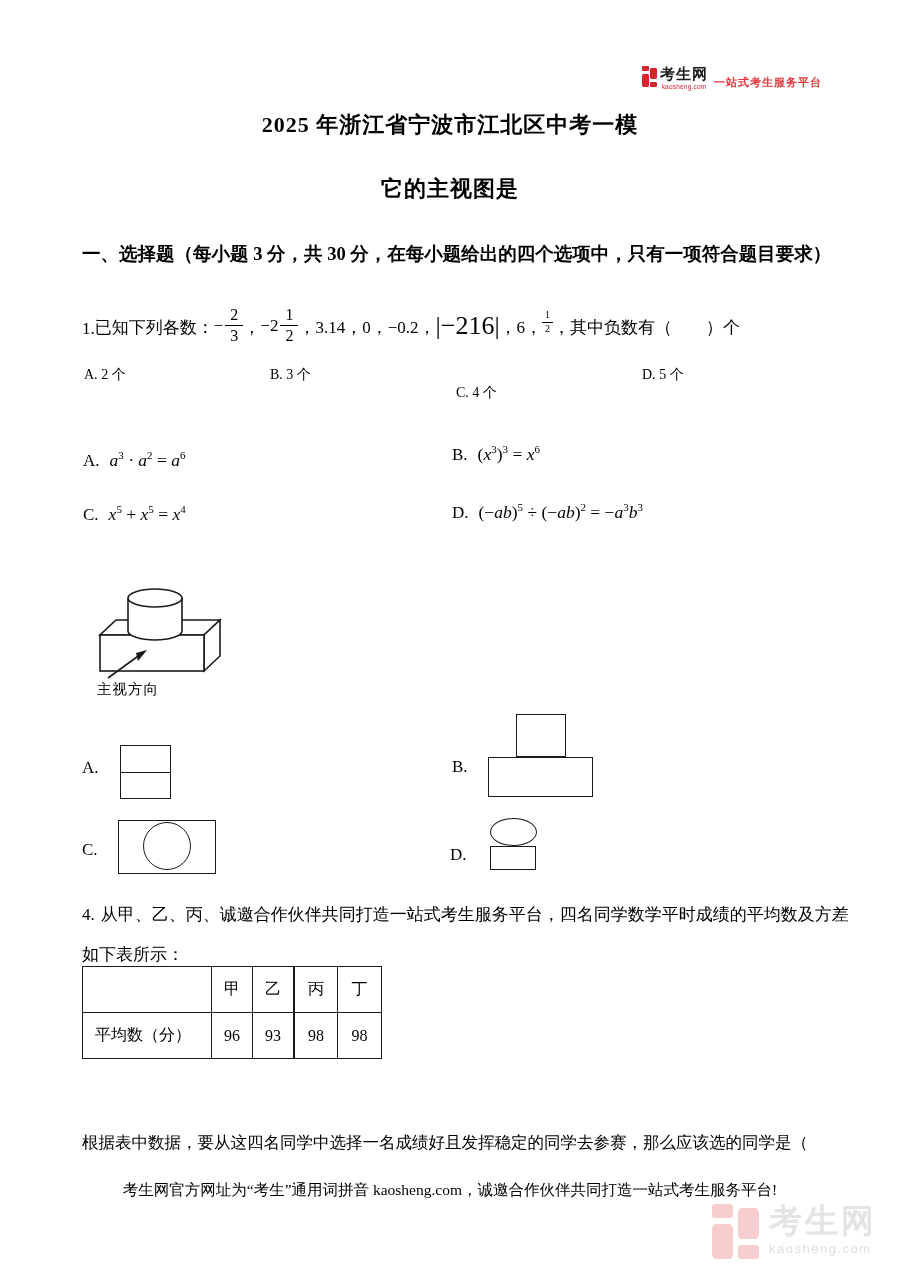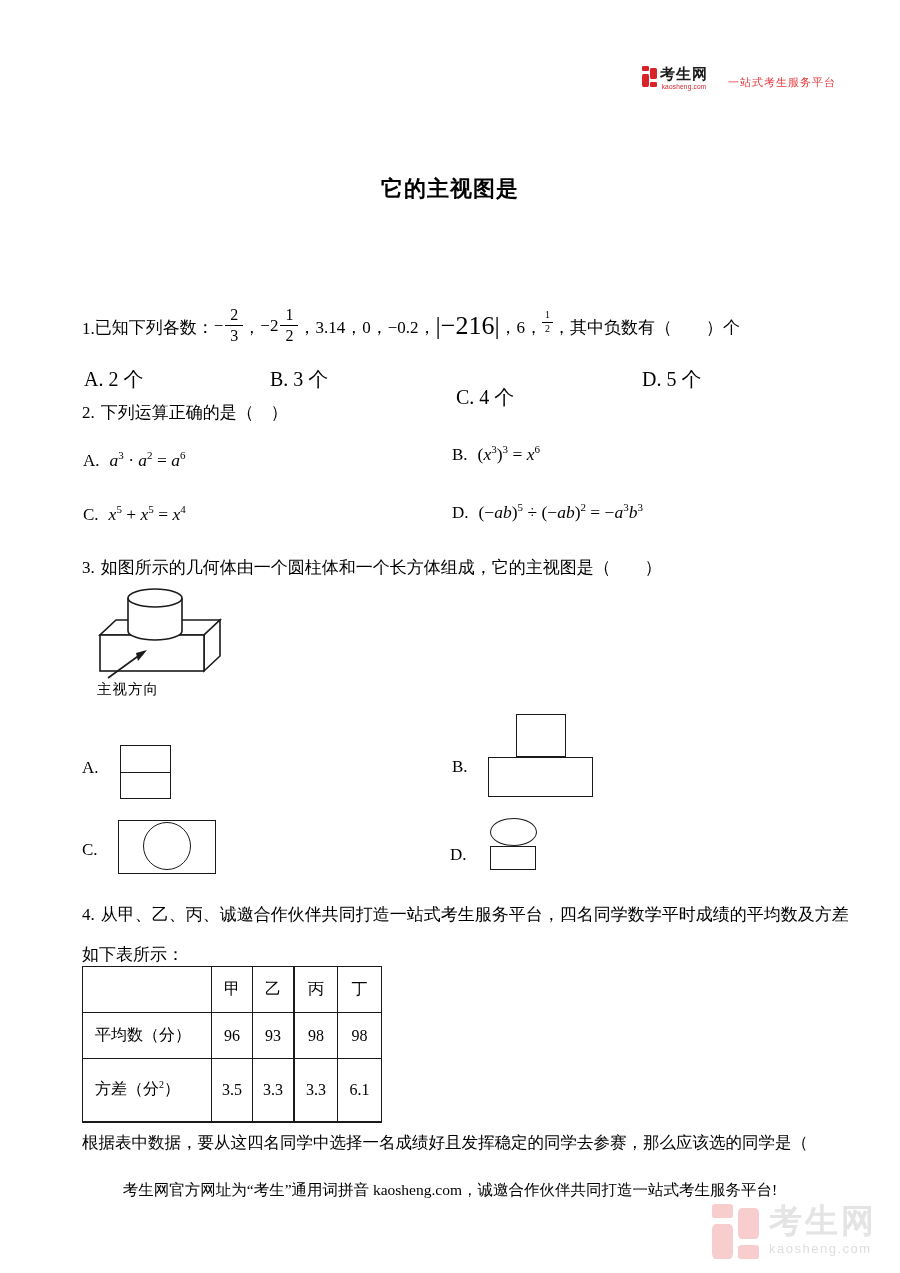--- a/index.html
+++ b/index.html
@@ -14,22 +14,22 @@
   .hmark .b2{left:56%;top:8%;width:44%;height:56%;}
   .hmark .b3{left:0;top:36%;width:44%;height:64%;}
   .hmark .b4{left:56%;top:74%;width:44%;height:26%;}
   .logo .hmark{width:15px;height:21px;}
   .logo .hmark i{background:#d9232a;}
   .brandcol{margin-left:3px;display:flex;flex-direction:column;align-items:center;}
   .brandname{font-family:"Liberation Sans","DejaVu Sans",sans-serif;font-weight:bold;
              font-size:15px;line-height:1.05;color:#1a1a1a;letter-spacing:1px;}
   .branddomain{font-family:"Liberation Sans","DejaVu Sans",sans-serif;font-size:6.5px;
                color:#d9232a;letter-spacing:.2px;margin-top:1px;}
-  .tagline{font-family:"Liberation Sans","DejaVu Sans",sans-serif;font-size:11px;font-weight:normal;
-           color:#e4393c;margin-left:20px;margin-top:9px;letter-spacing:1px;}
+  .tagline{font-family:"Liberation Sans","DejaVu Sans",sans-serif;font-size:11px;font-weight:bold;
+           color:#e4393c;margin-left:6px;margin-top:9px;letter-spacing:1px;}
 
   
   .title1{position:absolute;left:0;top:110px;width:100%;text-align:center;
           font-size:22px;font-weight:bold;letter-spacing:1px;}
   .title2{position:absolute;left:0;top:174px;width:100%;text-align:center;
           font-size:22px;font-weight:bold;letter-spacing:1px;}
   .secthead{position:absolute;left:82px;top:241px;width:790px;
             font-size:18.5px;font-weight:bold;}
 
   
@@ -44,21 +44,21 @@
   .fr .sign{font-size:17px;margin-right:2px;}
   .stack{display:inline-flex;flex-direction:column;align-items:center;
          font-size:16px;line-height:1.25;}
   .stack .n{padding:0 5px;border-bottom:1.2px solid #000;}
   .smallstack{display:inline-flex;flex-direction:column;align-items:center;
               font-size:10px;line-height:1.25;margin-bottom:13px;}
   .smallstack .n{padding:0 3px;border-bottom:1px solid #000;}
   .absval{font-size:26px;margin-bottom:7px;}
 
   
-  .optrow{position:absolute;left:82px;top:366px;width:790px;height:22px;font-size:20px;}
+  .optrow{position:absolute;left:82px;top:366px;width:790px;height:22px;font-size:14px;}
   .optrow span.opt{position:absolute;top:0;white-space:pre;}
   .o1{left:2px;} .o2{left:188px;} .o3{left:374px;margin-top:18px;} .o4{left:560px;}
 
   .fopt{position:absolute;font-size:17px;white-space:nowrap;}
   .formula{font-size:17.5px;margin-left:10px;}
   .formula i{font-family:"Liberation Serif","DejaVu Serif",serif;}
   .formula sup{font-size:11px;line-height:0;}
 
   
   .fig3d{position:absolute;left:92px;top:582px;}
@@ -104,22 +104,24 @@
         <i class="b3"></i>
         <i class="b4"></i>
       </span>
     <span class="brandcol">
       <span class="brandname">考生网</span>
       <span class="branddomain">kaosheng.com</span>
     </span>
     <span class="tagline">一站式考生服务平台</span>
   </div>
 
+  <div class="title1">2025 年浙江省宁波市江北区中考一模</div>
   <div class="title2">它的主视图是</div>
 
+  <div class="secthead">一、选择题（每小题 3 分，共 30 分，在每小题给出的四个选项中，只有一项符合题目要求）</div>
 
   <div class="q1row">
     <span class="txt">1.</span>
     <span class="txt">已知下列各数：</span>
     <span class="fr">
       <span class="sign">−</span>
       <span class="stack">
           <span class="n">2</span>
           <span class="d">3</span>
         </span>
@@ -142,39 +144,33 @@
     <span class="txt">，其中负数有（　　）个</span>
   </div>
 
   <div class="optrow">
     <span class="opt o1"><span>A.</span> <span>2 个</span></span>
     <span class="opt o2"><span>B.</span> <span>3 个</span></span>
     <span class="opt o3"><span>C.</span> <span>4 个</span></span>
     <span class="opt o4"><span>D.</span> <span>5 个</span></span>
   </div>
 
-  <div class="qline" style="left:82px;top:401px;">
-    <span class="qnum">2.</span><span>下列运算正确的是（　）</span>
-  </div>
   <div class="fopt" style="left:83px;top:450px;">
     <span>A.</span><span class="formula"><i>a</i><sup>3</sup><span> · </span><i>a</i><sup>2</sup><span> = </span><i>a</i><sup>6</sup></span>
   </div>
   <div class="fopt" style="left:452px;top:444px;">
     <span>B.</span><span class="formula"><span>(</span><i>x</i><sup>3</sup><span>)</span><sup>3</sup><span> = </span><i>x</i><sup>6</sup></span>
   </div>
   <div class="fopt" style="left:83px;top:504px;">
     <span>C.</span><span class="formula"><i>x</i><sup>5</sup><span> + </span><i>x</i><sup>5</sup><span> = </span><i>x</i><sup>4</sup></span>
   </div>
   <div class="fopt" style="left:452px;top:502px;">
     <span>D.</span><span class="formula"><span>(−</span><i>ab</i><span>)</span><sup>5</sup><span> ÷ (−</span><i>ab</i><span>)</span><sup>2</sup><span> = −</span><i>a</i><sup>3</sup><i>b</i><sup>3</sup></span>
   </div>
 
-  <div class="qline" style="left:82px;top:556px;">
-    <span class="qnum">3.</span><span>如图所示的几何体由一个圆柱体和一个长方体组成，它的主视图是（　　）</span>
-  </div>
 
   <svg class="fig3d" width="230" height="118" viewBox="0 0 230 118">
     <polygon points="8,53 112,53 128,38 24,38" fill="#ffffff" stroke="#1a1a1a" stroke-width="1.6"></polygon>
     <polygon points="112,53 128,38 128,74 112,89" fill="#ffffff" stroke="#1a1a1a" stroke-width="1.6"></polygon>
     <rect x="8" y="53" width="104" height="36" fill="#ffffff" stroke="#1a1a1a" stroke-width="1.6"></rect>
     <path d="M36 16 L36 49 A27 9 0 0 0 90 49 L90 16" fill="#ffffff" stroke="#1a1a1a" stroke-width="1.6"></path>
     <ellipse cx="63" cy="16" rx="27" ry="9" fill="#ffffff" stroke="#1a1a1a" stroke-width="1.6"></ellipse>
     <line x1="16" y1="96" x2="49" y2="72" stroke="#1a1a1a" stroke-width="1.6"></line>
     <polygon points="55,68 46,79 44,71" fill="#1a1a1a"></polygon>
   </svg>
@@ -211,27 +207,20 @@
       <td style="width:42px;" class="thick">丙</td>
       <td style="width:43px;">丁</td>
     </tr>
     <tr class="r1">
       <td class="lab">平均数（分）</td>
       <td>96</td>
       <td>93</td>
       <td class="thick">98</td>
       <td>98</td>
     </tr>
-    <tr class="r2">
-      <td class="lab"><span>方差（分</span><sup>2</sup><span>）</span></td>
-      <td>3.5</td>
-      <td>3.3</td>
-      <td class="thick">3.3</td>
-      <td>6.1</td>
-    </tr>
   </tbody>
     </table>
 
   <div class="qline" style="left:82px;top:1132px;width:800px;font-size:16.5px;">根据表中数据，要从这四名同学中选择一名成绩好且发挥稳定的同学去参赛，那么应该选的同学是（</div>
 
   <div class="footer">考生网官方网址为“考生”通用词拼音 kaosheng.com，诚邀合作伙伴共同打造一站式考生服务平台!</div>
 
   <div class="watermark">
     <span class="hmark">
         <i class="b1"></i>

